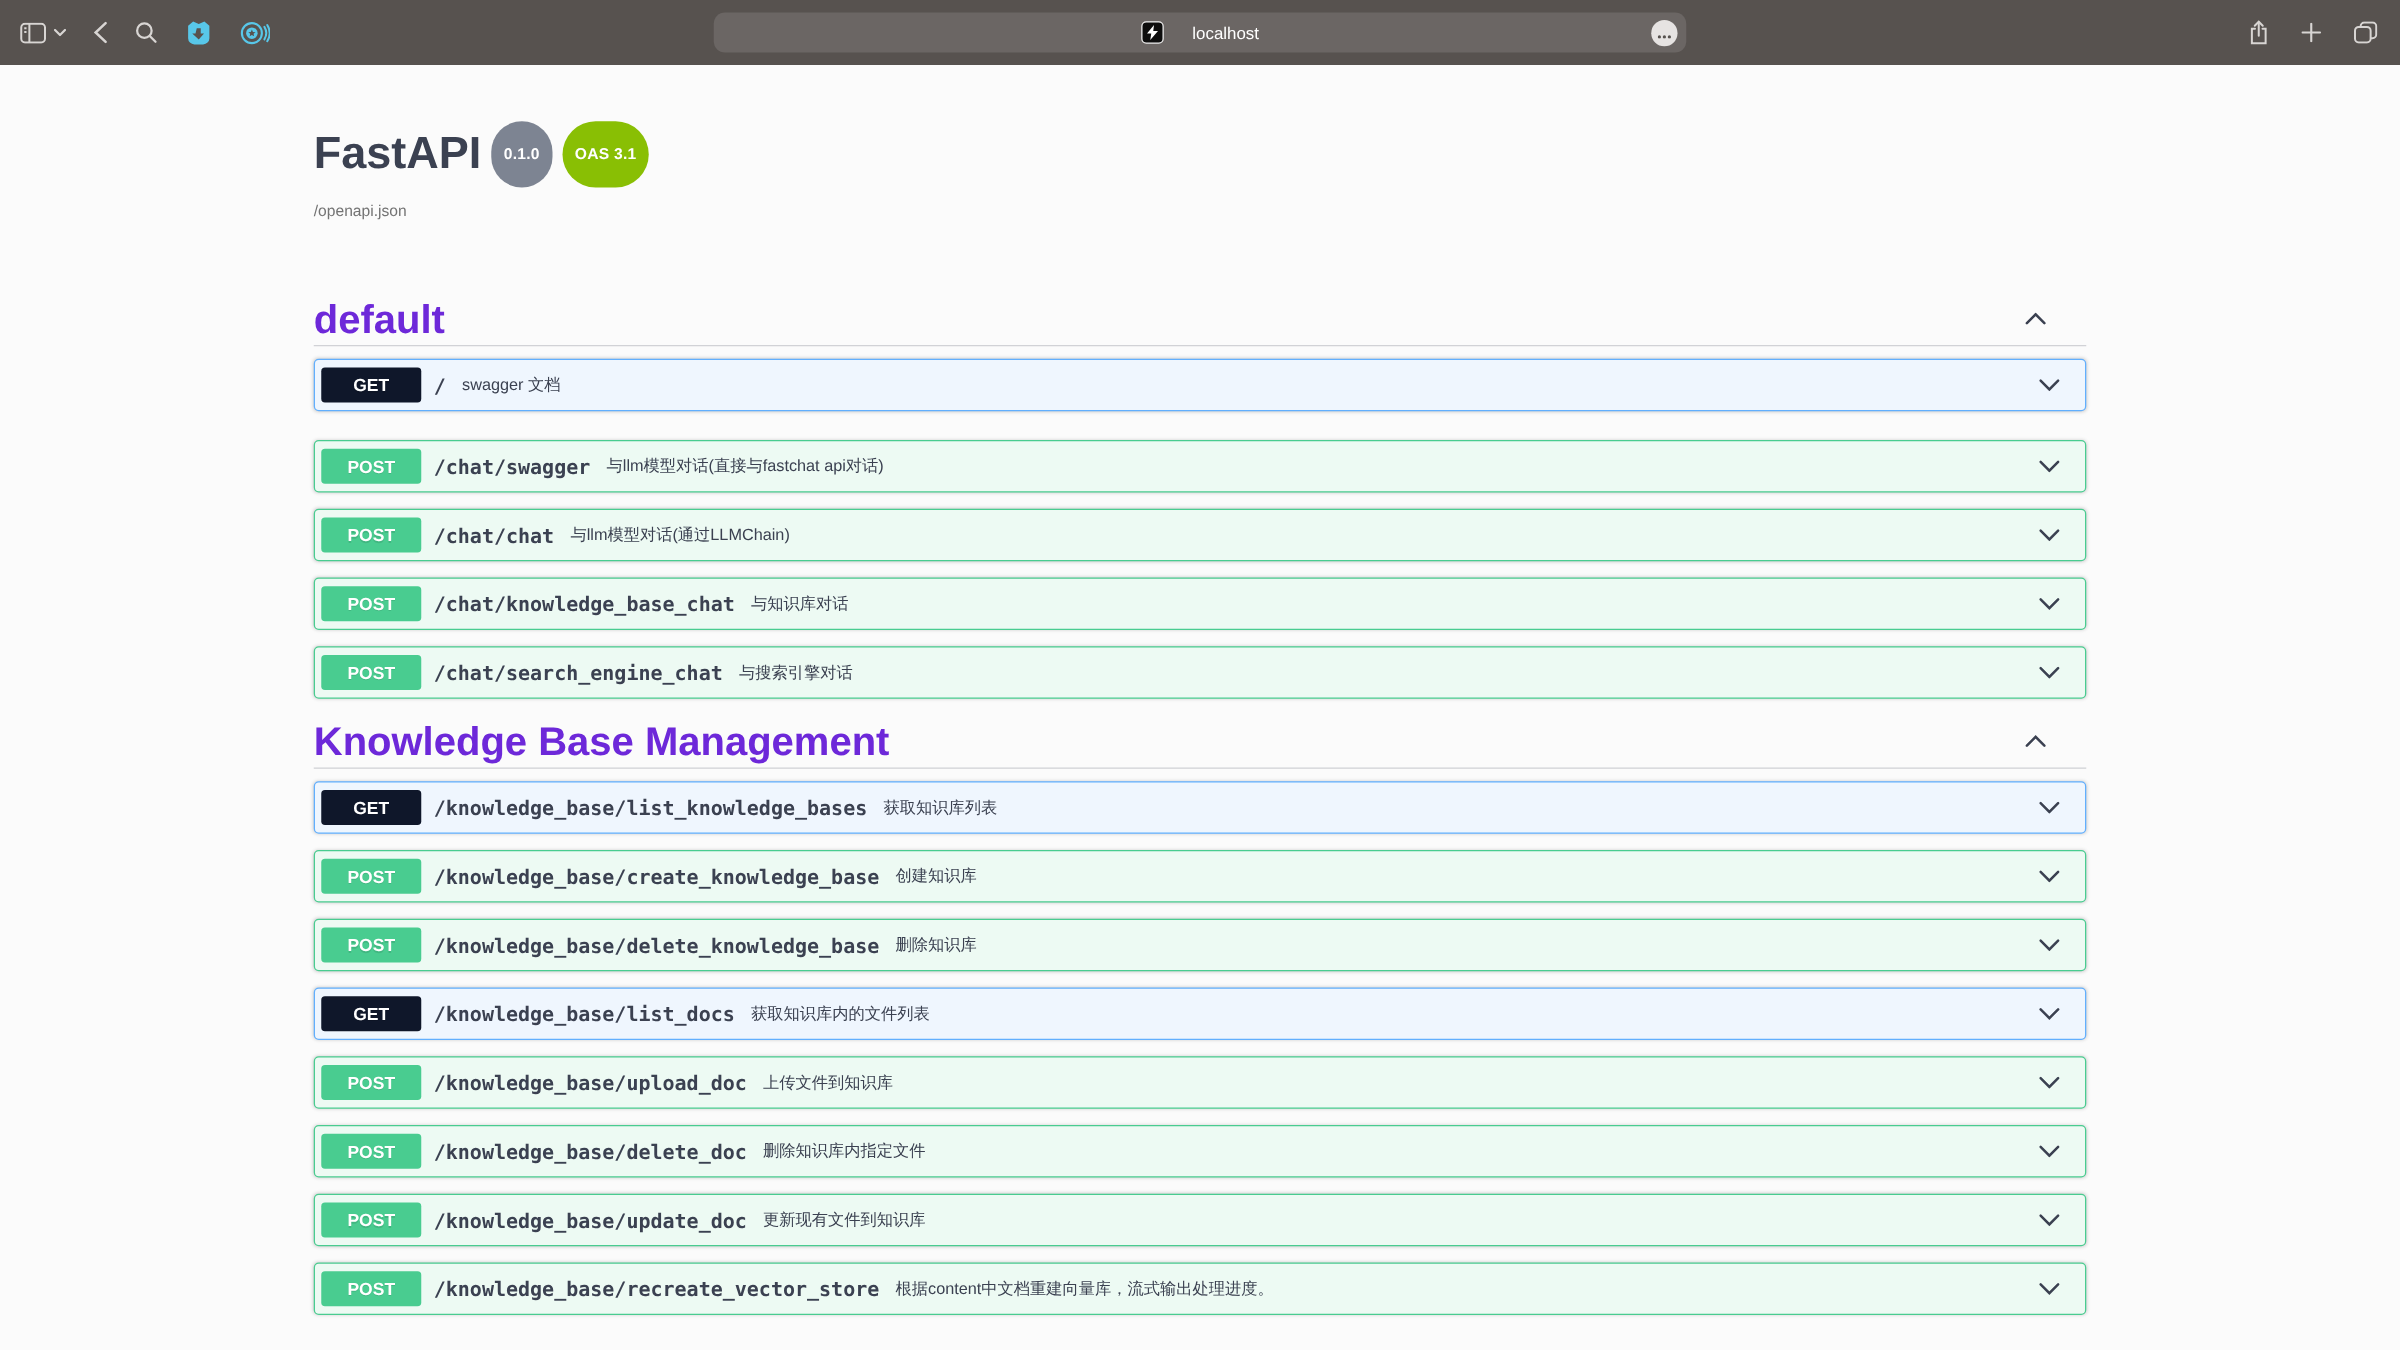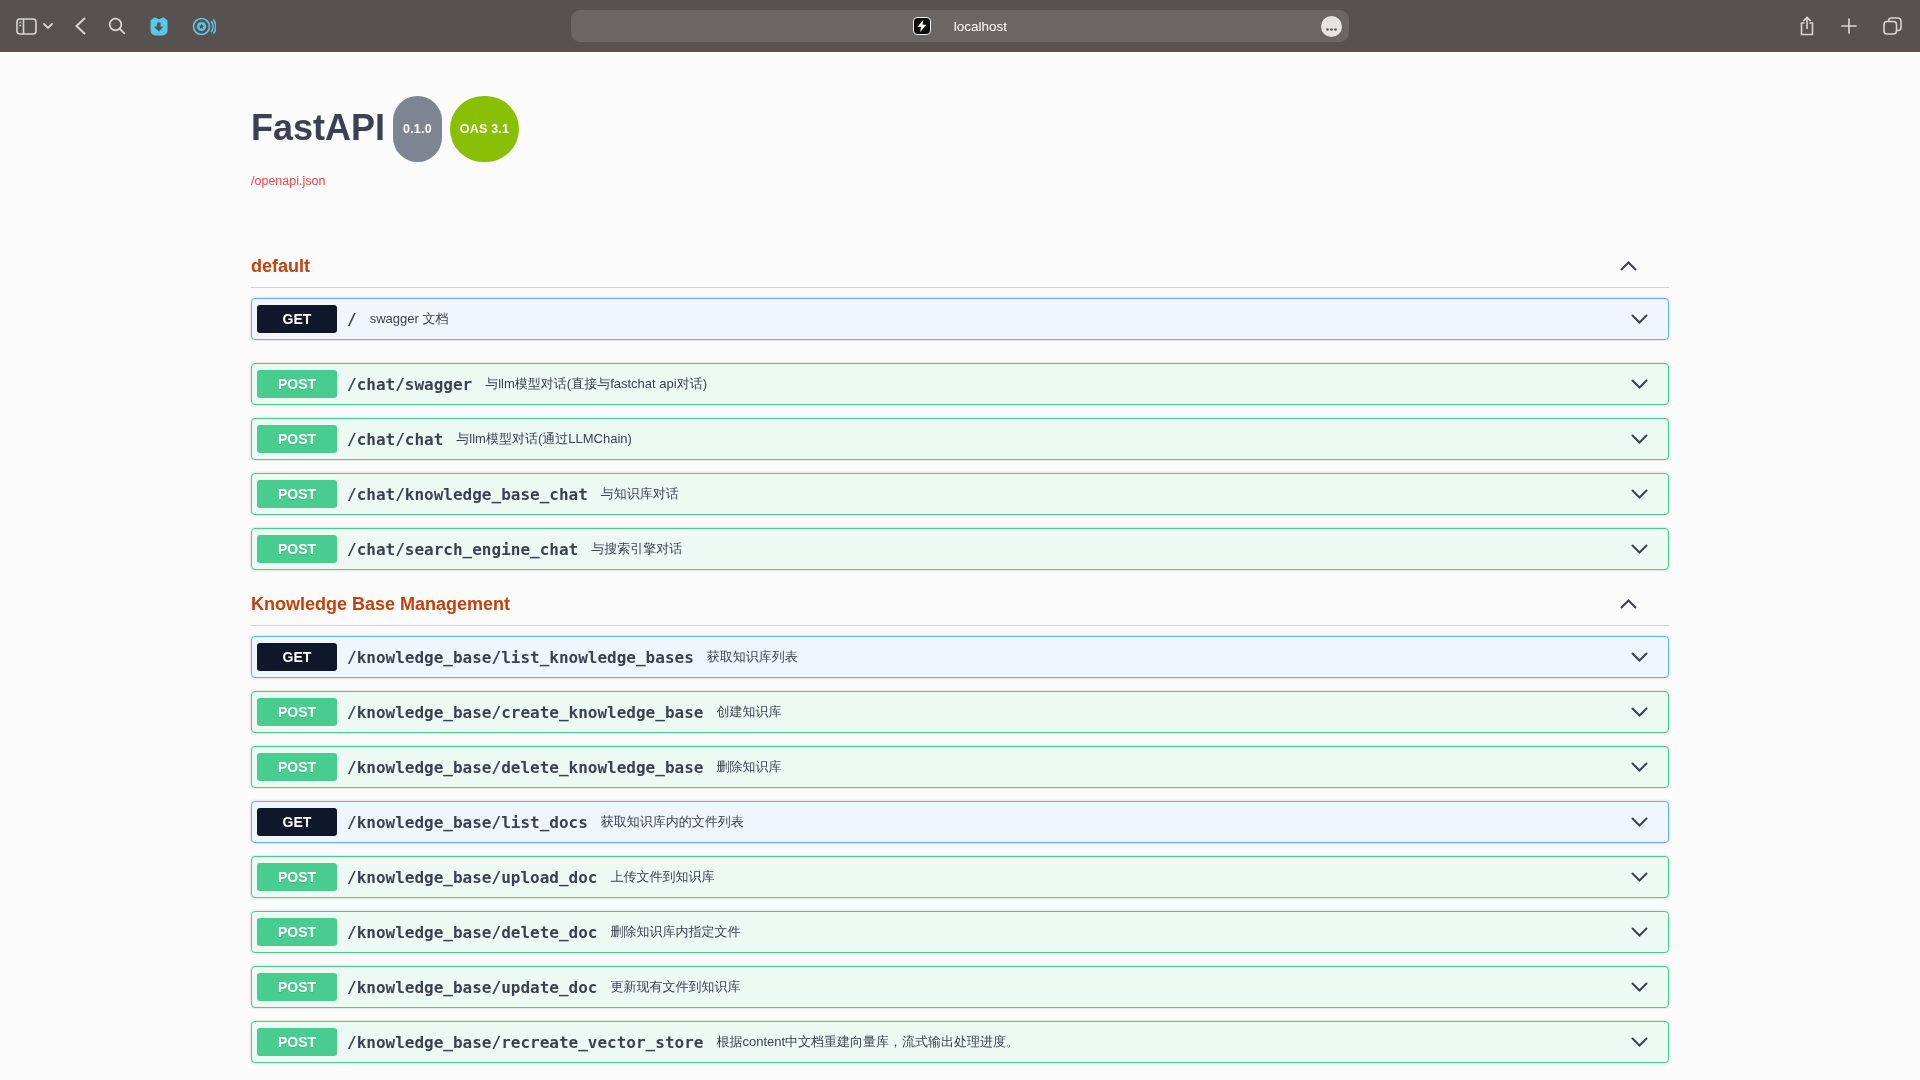--- a/index.html
+++ b/index.html
@@ -26,35 +26,35 @@
              border:1.5px solid #f2f2f2; display:flex; align-items:center;
              justify-content:center; }
   .ellipsis-btn { position:absolute; right:7px; top:5.5px; width:21px; height:21px;
                   border-radius:50%; background:#e6e3e2; border:none; display:flex;
                   align-items:center; justify-content:center; cursor:pointer; }
 
   
   .page { height:1028px; background:#fbfbfb; overflow:hidden; }
   .container { width:1418px; margin:0 auto; padding-top:46px; }
 
-  .api-title { font-size:36px; font-weight:700; color:#3b4151; line-height:60px; }
+  .api-title { font-size:36px; font-weight:700; color:#3b4151; line-height:47px; }
   .pill { display:inline-block; font-size:12.5px; font-weight:700; color:#fff;
           padding:3px 10px; border-radius:58px; position:relative; top:-7px;
           margin-left:8px; letter-spacing:.2px; }
   .pill.version { background:#7d8492; }
   .pill.oas { background:#89bf04; }
-  .spec-link { display:inline-block; margin-top:5px; font-size:12.5px; color:#ef4444;
+  .spec-link { display:inline-block; margin-top:5px; font-size:12.5px; color:#737373;
                text-decoration:none; cursor:pointer; }
 
   .sections { margin-top:56px; }
   .section-header { display:flex; align-items:center; justify-content:space-between;
                     padding:6px 0; margin-top:8px; cursor:pointer;
                     border-bottom:1px solid rgba(59,65,81,.22); }
   .section-header:first-child { margin-top:0; }
-  .section-title { font-size:18px; font-weight:700; color:#c2410c; line-height:30px; }
+  .section-title { font-size:32px; font-weight:700; color:#6d28d9; line-height:30px; }
   .collapse-btn { background:none; border:none; cursor:pointer; margin-right:28px;
                   padding:4px; display:flex; }
 
   .rows { padding-top:10px; }
   .opblock { height:42px; border-radius:4px; margin-bottom:13px; display:flex;
              align-items:center; padding:0 16px 0 5px; cursor:pointer;
              box-shadow:0 0 3px rgba(0,0,0,.19); border:1px solid; }
   .opblock.get  { background:#eff6fe; border-color:#61affe; }
   .opblock.post { background:#edfaf3; border-color:#49cc90; }
   .method { min-width:80px; height:28px; border-radius:3px; color:#fff;

